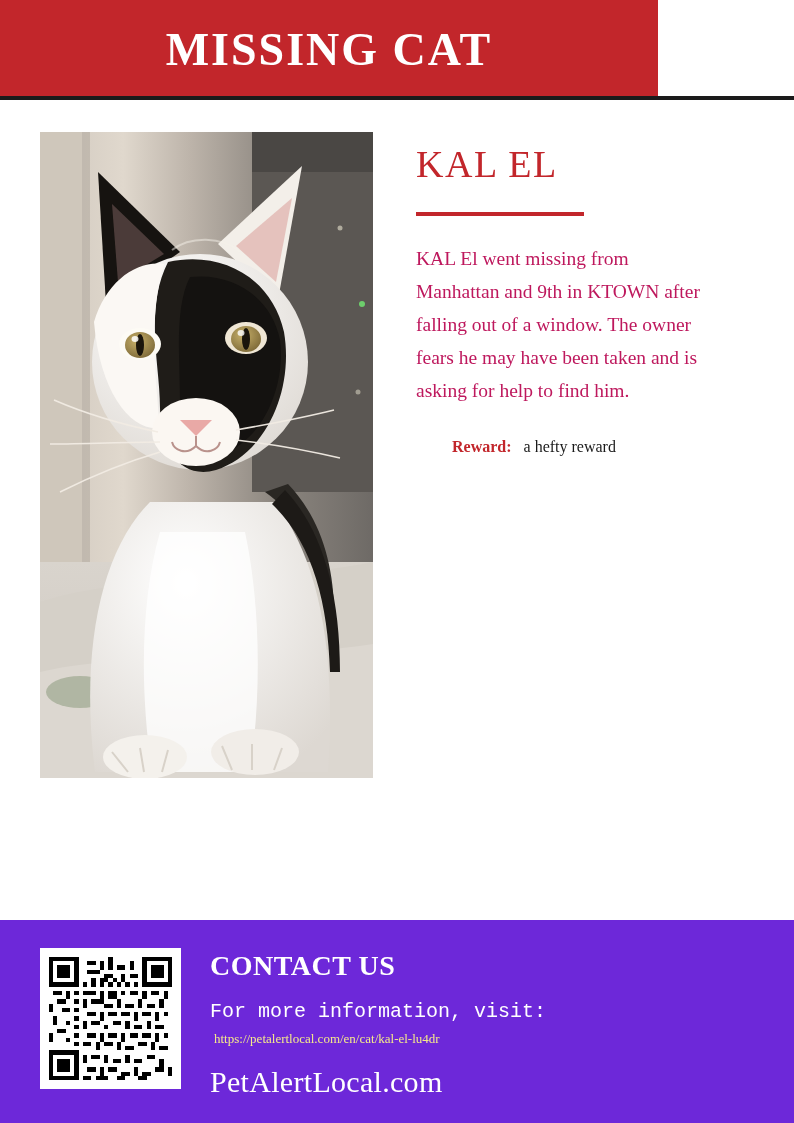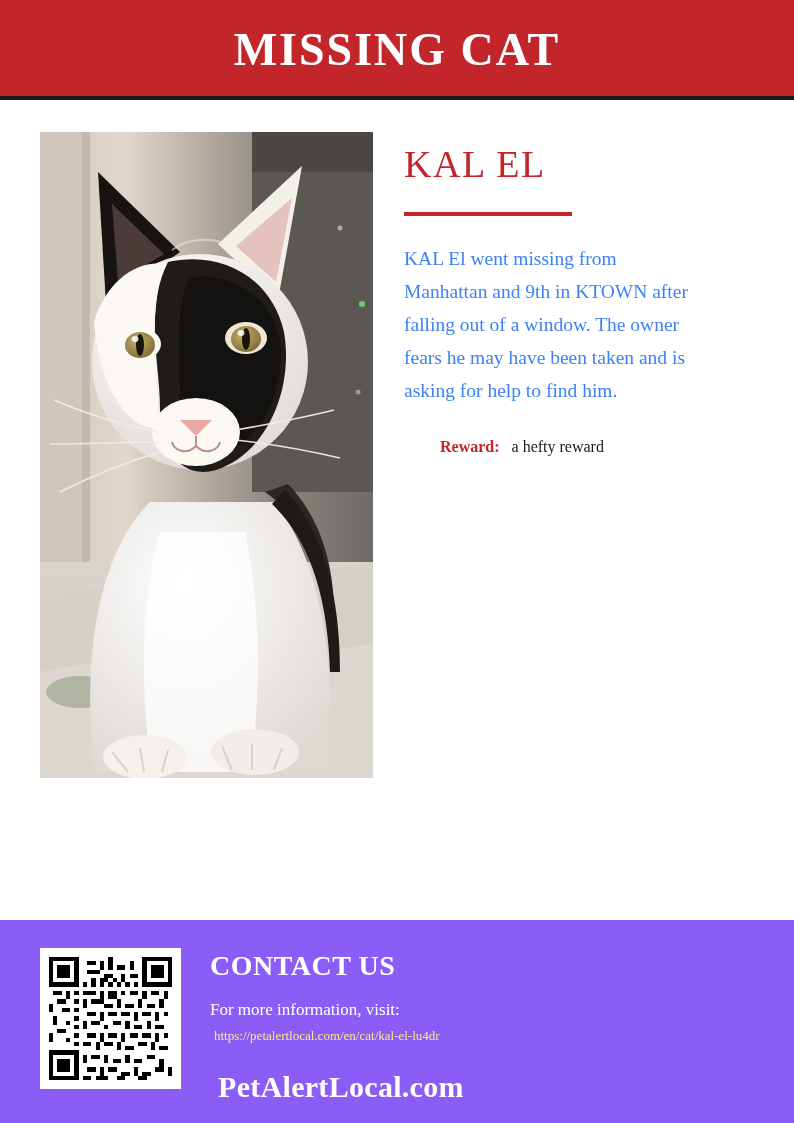--- a/index.html
+++ b/index.html
@@ -11,21 +11,21 @@
     width: 794px;
     height: 1123px;
     background: #ffffff;
     font-family: "Liberation Serif", serif;
     overflow: hidden;
     position: relative;
   }
 
   
   .header {
-    width: 794px;
+    width: 658px;
     height: 100px;
     background: #c2262b;
     display: flex;
     align-items: center;
     justify-content: center;
     position: relative;
   }
   .header-title {
     color: #ffffff;
     font-family: "Liberation Serif", serif;
@@ -46,20 +46,21 @@
 
   
   .main {
     position: relative;
     width: 794px;
     height: 704px;
     background: #ffffff;
     padding: 32px 40px 8px 40px;
     display: flex;
     align-items: flex-start;
+    gap: 12px;
   }
 
   .photo-wrap {
     width: 333px;
     height: 646px;
     overflow: hidden;
     flex: 0 0 auto;
     background: #b9b3ab;
     position: relative;
   }
@@ -84,21 +85,21 @@
     margin: 0 0 26px 0;
     font-weight: normal;
   }
   .divider {
     width: 168px;
     height: 4px;
     background: #c2262b;
     margin: 0 0 26px 0;
   }
   .description {
-    color: #3b82f6;
+    color: #be185d;
     font-family: "Liberation Serif", serif;
     font-size: 19.5px;
     line-height: 33px;
     margin: 0 0 30px 0;
     max-width: 290px;
   }
   .reward-line {
     font-size: 16px;
     line-height: 1.2;
     margin-left: 36px;
@@ -116,21 +117,21 @@
     padding-left: 12px;
   }
 
   
   .footer {
     position: absolute;
     left: 0;
     bottom: 0;
     width: 794px;
     height: 203px;
-    background: #8b5cf6;
+    background: #6d28d9;
     padding: 28px 40px 0 40px;
     display: flex;
     align-items: flex-start;
   }
   .qr-box {
     width: 141px;
     height: 141px;
     background: #ffffff;
     flex: 0 0 auto;
     padding: 9px;
@@ -147,39 +148,39 @@
   .contact-title {
     color: #ffffff;
     font-family: "Liberation Serif", serif;
     font-weight: bold;
     font-size: 28px;
     letter-spacing: 0.5px;
     margin: 0 0 18px 0;
   }
   .contact-info {
     color: #ffffff;
-    font-family: Liberation Serif, serif;
-    font-size: 17px;
+    font-family: Liberation Mono, monospace;
+    font-size: 20px;
     margin: 0 0 6px 0;
   }
   .contact-link {
     color: #f5e98b;
     font-family: "Liberation Serif", serif;
     font-size: 13px;
     text-decoration: none;
     display: inline-block;
     margin: 0 0 18px 4px;
   }
   .contact-brand {
     color: #ffffff;
     font-family: "Liberation Serif", serif;
-    font-weight: bold;
+    font-weight: normal;
     font-size: 30px;
     letter-spacing: 0.3px;
-    margin: 8px;
+    margin: 0;
   }
 </style>
 </head>
 <body>
 
 <div class="header">
   <div class="header-title">MISSING CAT</div>
   <div class="header-rule"></div>
 </div>
 

